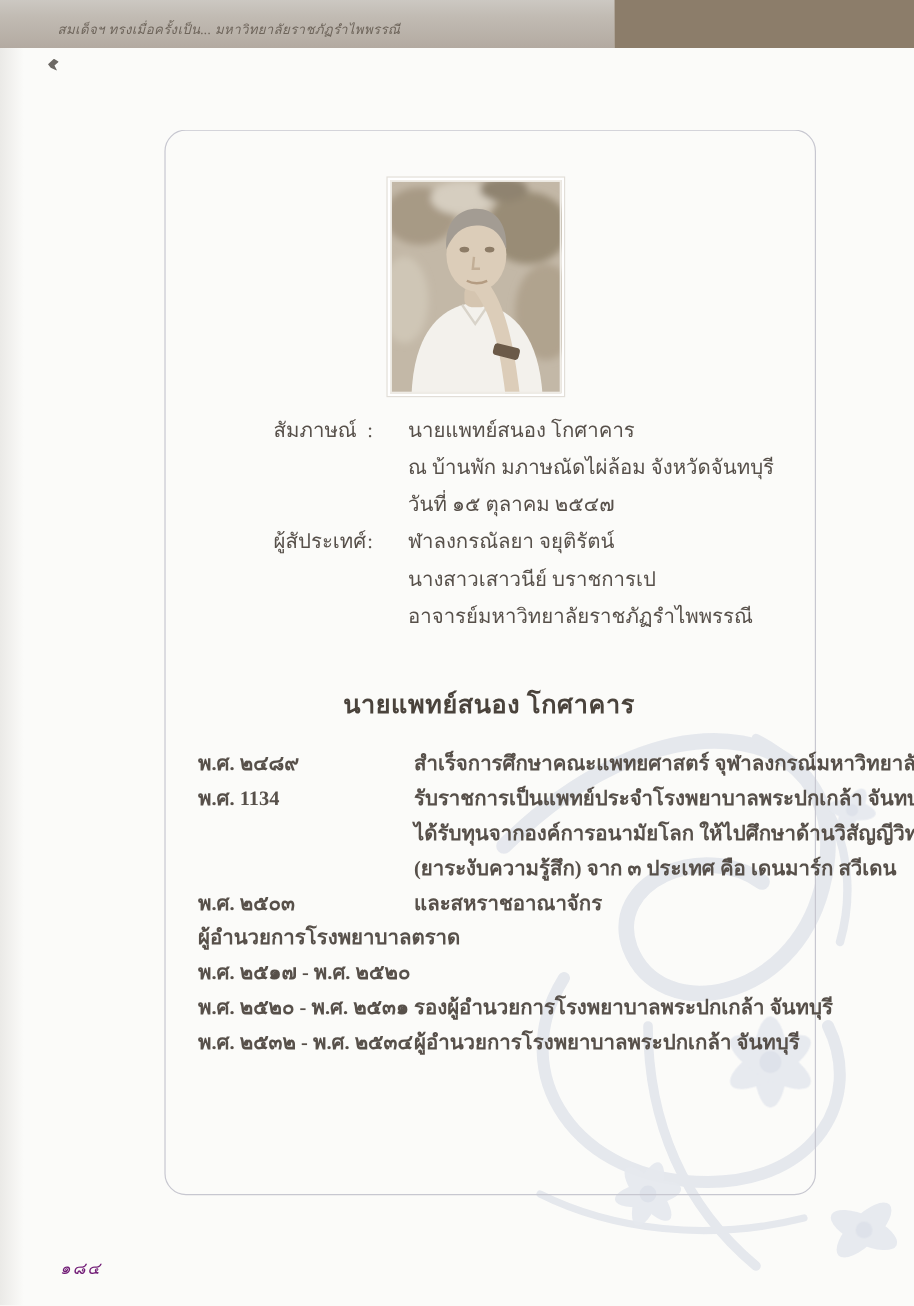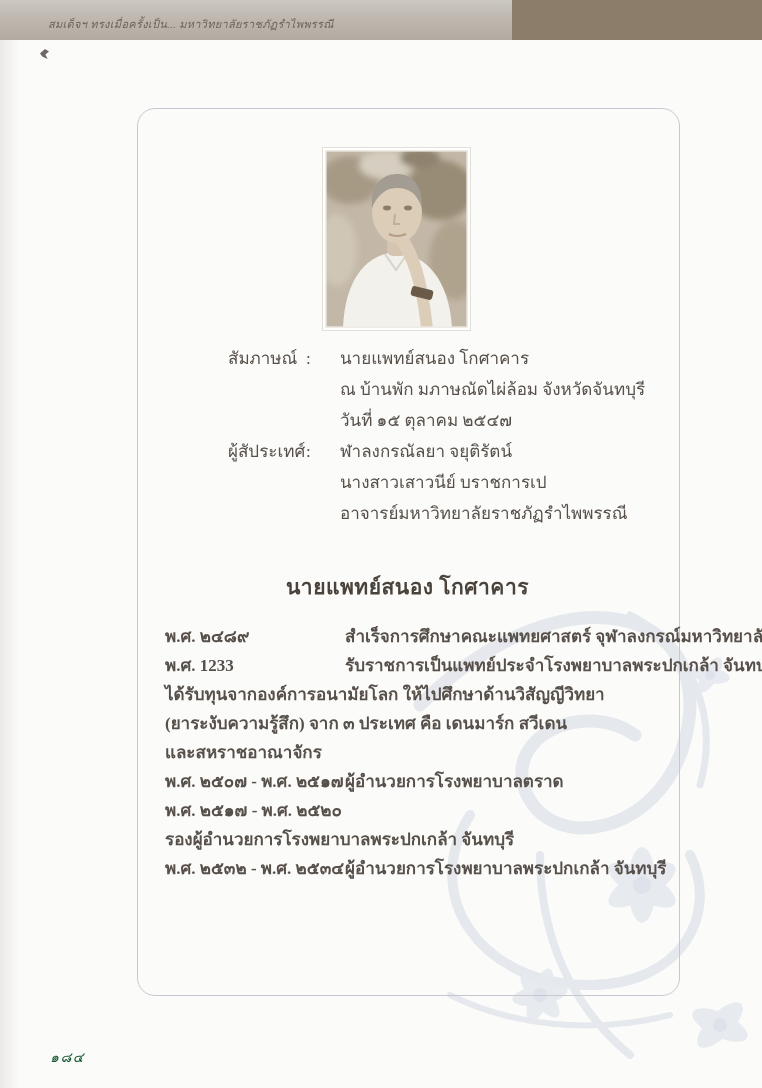--- a/index.html
+++ b/index.html
@@ -49,21 +49,21 @@
 
   
   .timeline{position:absolute;left:165px;top:622px;width:505px;z-index:2;font-size:17px;}
   .t-row{display:flex;align-items:flex-end;font-weight:bold;}
   .t-period{width:180px;line-height:29px;white-space:nowrap;}
   .t-detail{width:325px;}
   .t-detail div{line-height:29px;white-space:nowrap;}
 
   
   .page-number{position:absolute;left:50px;top:1046px;font-style:italic;font-size:14px;
-    color:#14532d;letter-spacing:1.5px;z-index:2;}
+    color:#701a75;letter-spacing:1.5px;z-index:2;}
 </style>
 </head>
 <body>
 
 <div class="edge-shade"></div>
 
 <div class="header">
   <div class="header-left">
     <div class="header-title">สมเด็จฯ ทรงเมื่อครั้งเป็น... มหาวิทยาลัยราชภัฏรำไพพรรณี</div>
   </div>
@@ -181,42 +181,43 @@
 <div class="profile-heading">นายแพทย์สนอง โกศาคาร</div>
 
 <div class="timeline">
   <div class="t-row">
     <div class="t-period">พ.ศ. ๒๔๘๙</div>
     <div class="t-detail">
       <div>สำเร็จการศึกษาคณะแพทยศาสตร์ จุฬาลงกรณ์มหาวิทยาลัย</div>
     </div>
   </div>
   <div class="t-row">
-    <div class="t-period">พ.ศ. 1233</div>
+    <div class="t-period">พ.ศ. 1134</div>
     <div class="t-detail">
       <div>รับราชการเป็นแพทย์ประจำโรงพยาบาลพระปกเกล้า จันทบุรี</div>
     </div>
   </div>
   <div class="t-row">
+    <div class="t-period">พ.ศ. ๒๕๐๓</div>
     <div class="t-detail">
       <div>ได้รับทุนจากองค์การอนามัยโลก ให้ไปศึกษาด้านวิสัญญีวิทยา</div>
       <div>(ยาระงับความรู้สึก) จาก ๓ ประเทศ คือ เดนมาร์ก สวีเดน</div>
       <div>และสหราชอาณาจักร</div>
     </div>
   </div>
   <div class="t-row">
-    <div class="t-period">พ.ศ. ๒๕๐๗ - พ.ศ. ๒๕๑๗</div>
     <div class="t-detail">
       <div>ผู้อำนวยการโรงพยาบาลตราด</div>
     </div>
   </div>
   <div class="t-row">
     <div class="t-period">พ.ศ. ๒๕๑๗ - พ.ศ. ๒๕๒๐</div>
   </div>
   <div class="t-row">
+    <div class="t-period">พ.ศ. ๒๕๒๐ - พ.ศ. ๒๕๓๑</div>
     <div class="t-detail">
       <div>รองผู้อำนวยการโรงพยาบาลพระปกเกล้า จันทบุรี</div>
     </div>
   </div>
   <div class="t-row">
     <div class="t-period">พ.ศ. ๒๕๓๒ - พ.ศ. ๒๕๓๔</div>
     <div class="t-detail">
       <div>ผู้อำนวยการโรงพยาบาลพระปกเกล้า จันทบุรี</div>
     </div>
   </div>

